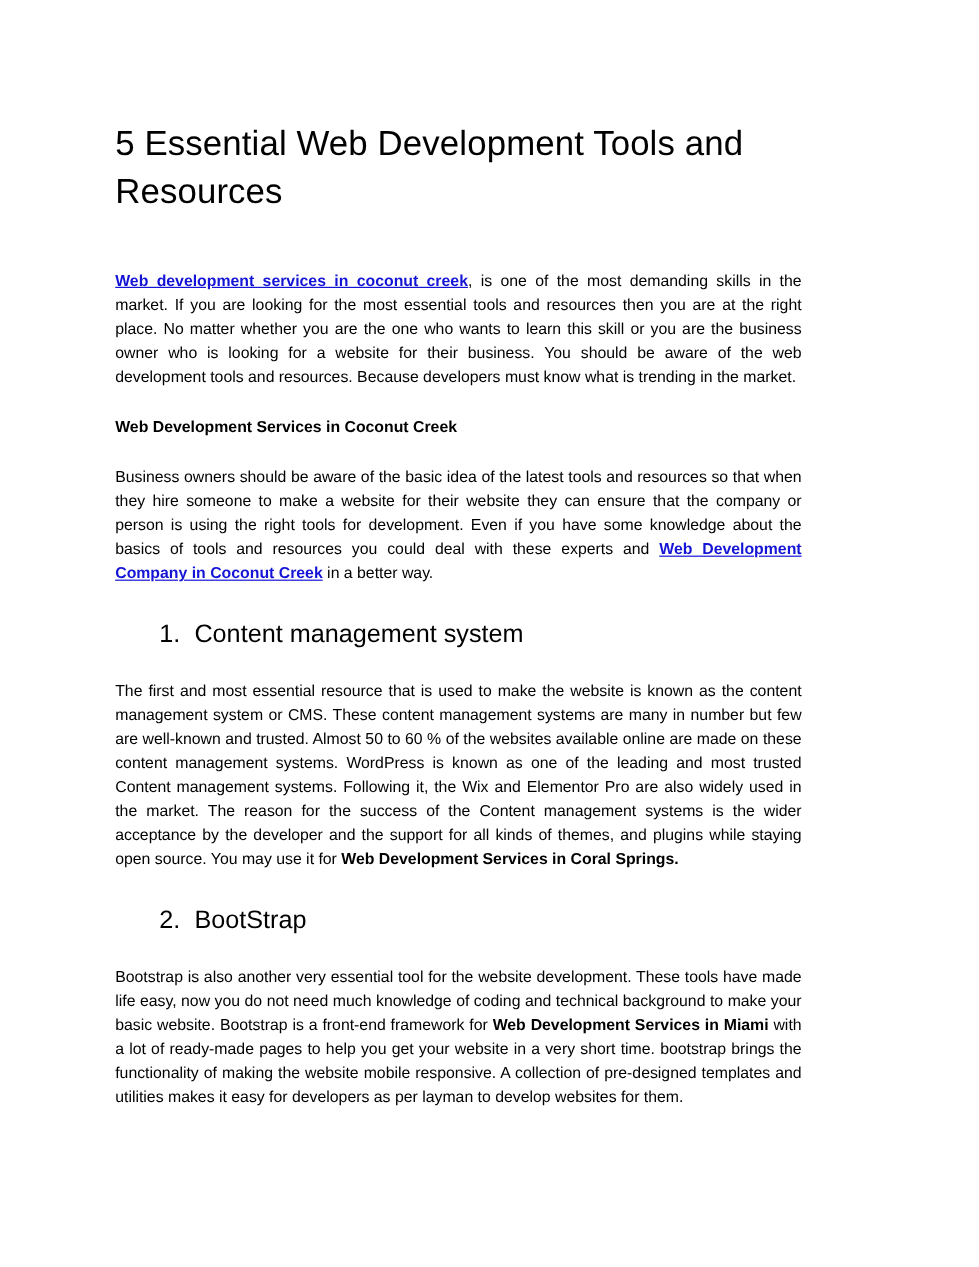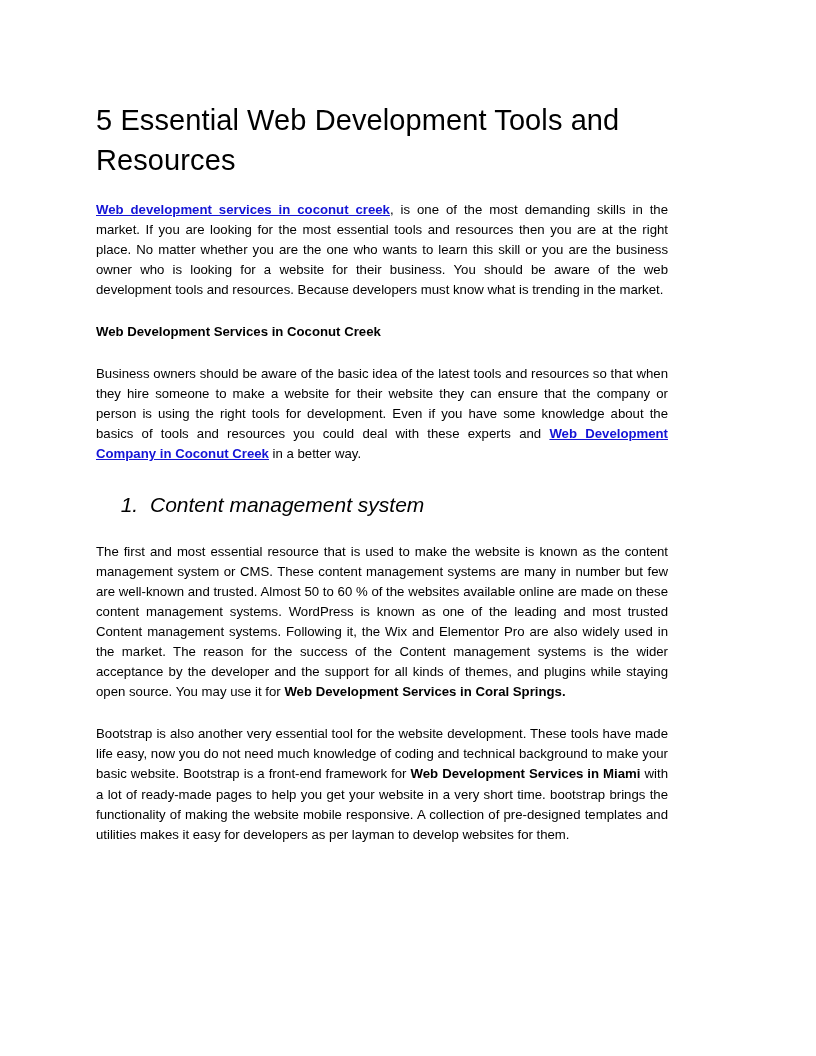--- a/index.html
+++ b/index.html
@@ -30,21 +30,21 @@
     color: #000000;
   }
   .para {
     font-size: 13.2px;
     line-height: 1.52;
     text-align: justify;
     margin: 22px 0 0 0;
     color: #000000;
   }
   .para.first {
-    margin-top: 20px;
+    margin-top: 44px;
   }
   .bold {
     font-weight: bold;
   }
   .subhead {
     font-size: 13.2px;
     font-weight: bold;
     margin: 22px 0 0 0;
     line-height: 1.5;
   }
@@ -54,23 +54,22 @@
     text-decoration: underline;
   }
   ol.numlist {
     margin: 26px 0 0 0;
     padding-left: 44px;
     list-style-type: decimal;
   }
   ol.numlist li {
     font-size: 21px;
     line-height: 1.4;
-    margin: 4px;
+    margin: 16px;
     padding-left: 6px;
-    font-style: italic;
   }
   ol.numlist li .h-text {
     font-size: 21px;
   }
   .sec2 {
     margin-top: 26px;
   }
 </style>
 </head>
 <body>
@@ -87,16 +86,21 @@
 
 
   <ol class="numlist" start="1">
     <li>
       <span class="h-text">Content management system</span>
     </li>
   </ol>
 
   <p class="para"><span>The first and most essential resource that is used to make the website is known as the content management system or CMS. These content management systems are many in number but few are well-known and trusted. Almost 50 to 60 % of the websites available online are made on these content management systems. WordPress is known as one of the leading and most trusted Content management systems. Following it, the Wix and Elementor Pro are also widely used in the market. The reason for the success of the Content management systems is the wider acceptance by the developer and the support for all kinds of themes, and plugins while staying open source. You may use it for </span><span class="bold">Web Development Services in Coral Springs.</span><span></span></p>
 
+  <ol class="numlist sec2" start="2">
+    <li>
+      <span class="h-text">BootStrap</span>
+    </li>
+  </ol>
 
   <p class="para"><span>Bootstrap is also another very essential tool for the website development. These tools have made life easy, now you do not need much knowledge of coding and technical background to make your basic website. Bootstrap is a front-end framework for </span><span class="bold">Web Development Services in Miami</span><span> with a lot of ready-made pages to help you get your website in a very short time. bootstrap brings the functionality of making the website mobile responsive. A collection of pre-designed templates and utilities makes it easy for developers as per layman to develop websites for them.</span></p>
 
 </div>
 
 </body></html>

